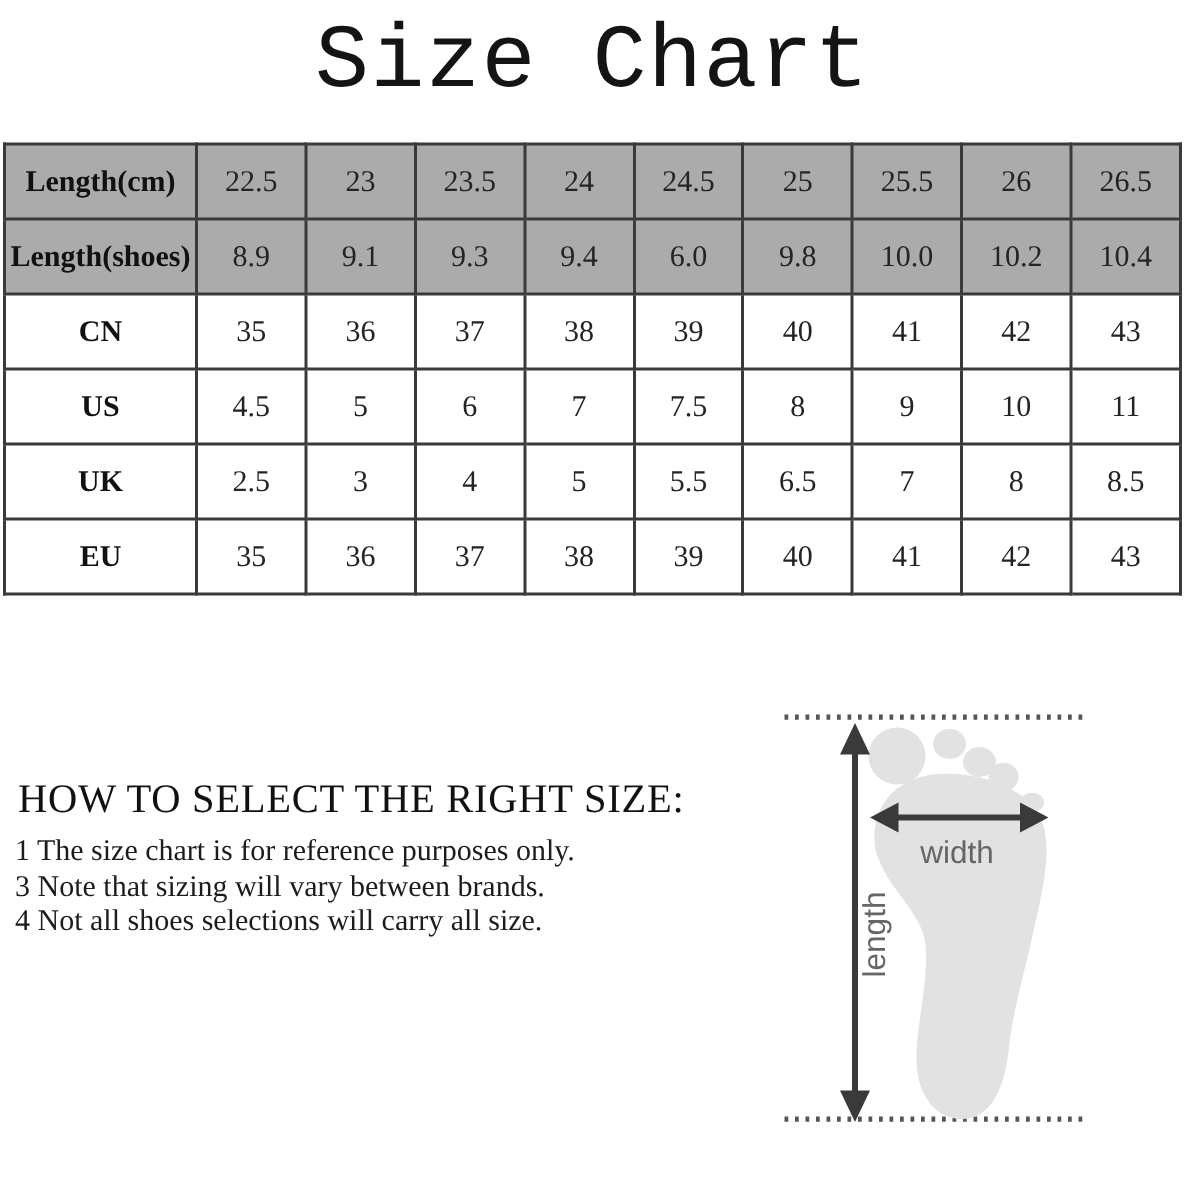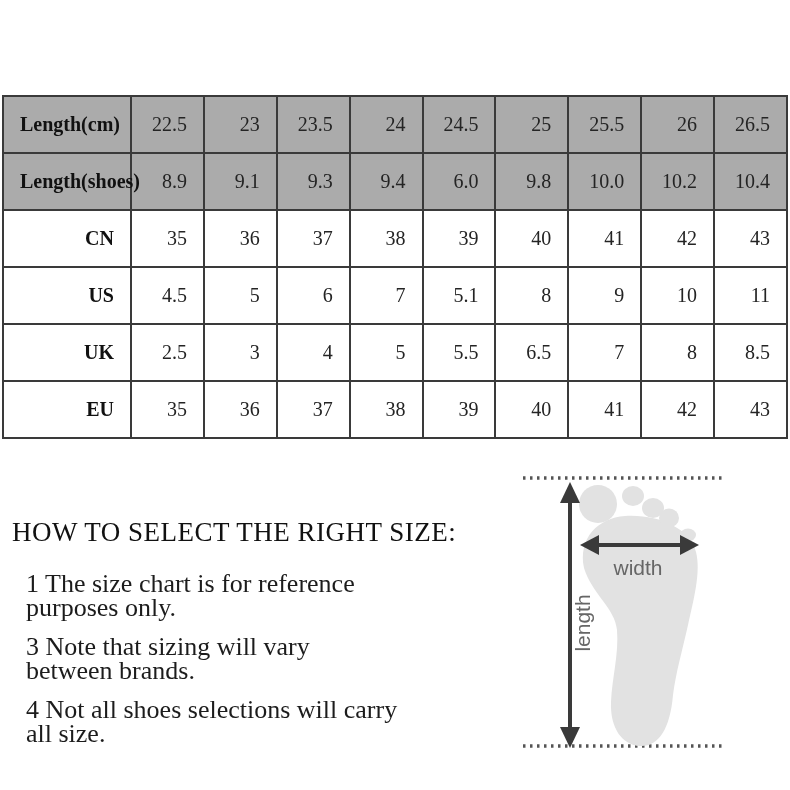--- a/index.html
+++ b/index.html
@@ -32,24 +32,24 @@
   table.size-table{
     position:absolute;top:95px;left:2px;
     width:786px;
     border-collapse:collapse;
     table-layout:fixed;
     border:2px solid var(--border-color);
   }
   table.size-table th, table.size-table td{
     border:2px solid var(--border-color);
     height:50px;
-    text-align:right;
+    text-align:center;
     vertical-align:middle;
     font-size:20px;
-    padding:16px;
+    padding:0;
   }
   table.size-table col.label-col{width:128px;}
   table.size-table th{
     font-weight:bold;
     font-size:20px;
     color:#111;
   }
   table.size-table td{color:#242424;}
   table.size-table tr.shaded th,
   table.size-table tr.shaded td{
@@ -60,42 +60,43 @@
     font-size:27px;
     letter-spacing:0.5px;
     color:#111;
     white-space:nowrap;
   }
   .notes{
     position:absolute;top:556px;left:10px;
     width:408px;
   }
   .note{
-    margin:16px;
-    font-size:26px;
+    margin:0;
+    font-size:20px;
     line-height:23.5px;
     color:#1c1c1c;
   }
   .note .note-num{font-weight:normal;}
   .note.bold .note-text{font-weight:bold;}
   .foot-diagram{
     position:absolute;top:440px;left:500px;
     width:290px;height:350px;
   }
   .diagram-label{
     font-family:"Liberation Sans", sans-serif;
     font-size:21px;
     fill:var(--diagram-label);
   }
 </style>
 </head>
 <body>
 
 <div id="page">
 
+  <div class="title">Size Chart</div>
 
   <table class="size-table">
     <colgroup>
       <col class="label-col">
       <col>
         <col>
         <col>
         <col>
         <col>
         <col>
@@ -139,21 +140,21 @@
           <td>41</td>
           <td>42</td>
           <td>43</td>
         </tr>
         <tr>
           <th>US</th>
           <td>4.5</td>
           <td>5</td>
           <td>6</td>
           <td>7</td>
-          <td>5.1</td>
+          <td>7.5</td>
           <td>8</td>
           <td>9</td>
           <td>10</td>
           <td>11</td>
         </tr>
         <tr>
           <th>UK</th>
           <td>2.5</td>
           <td>3</td>
           <td>4</td>

